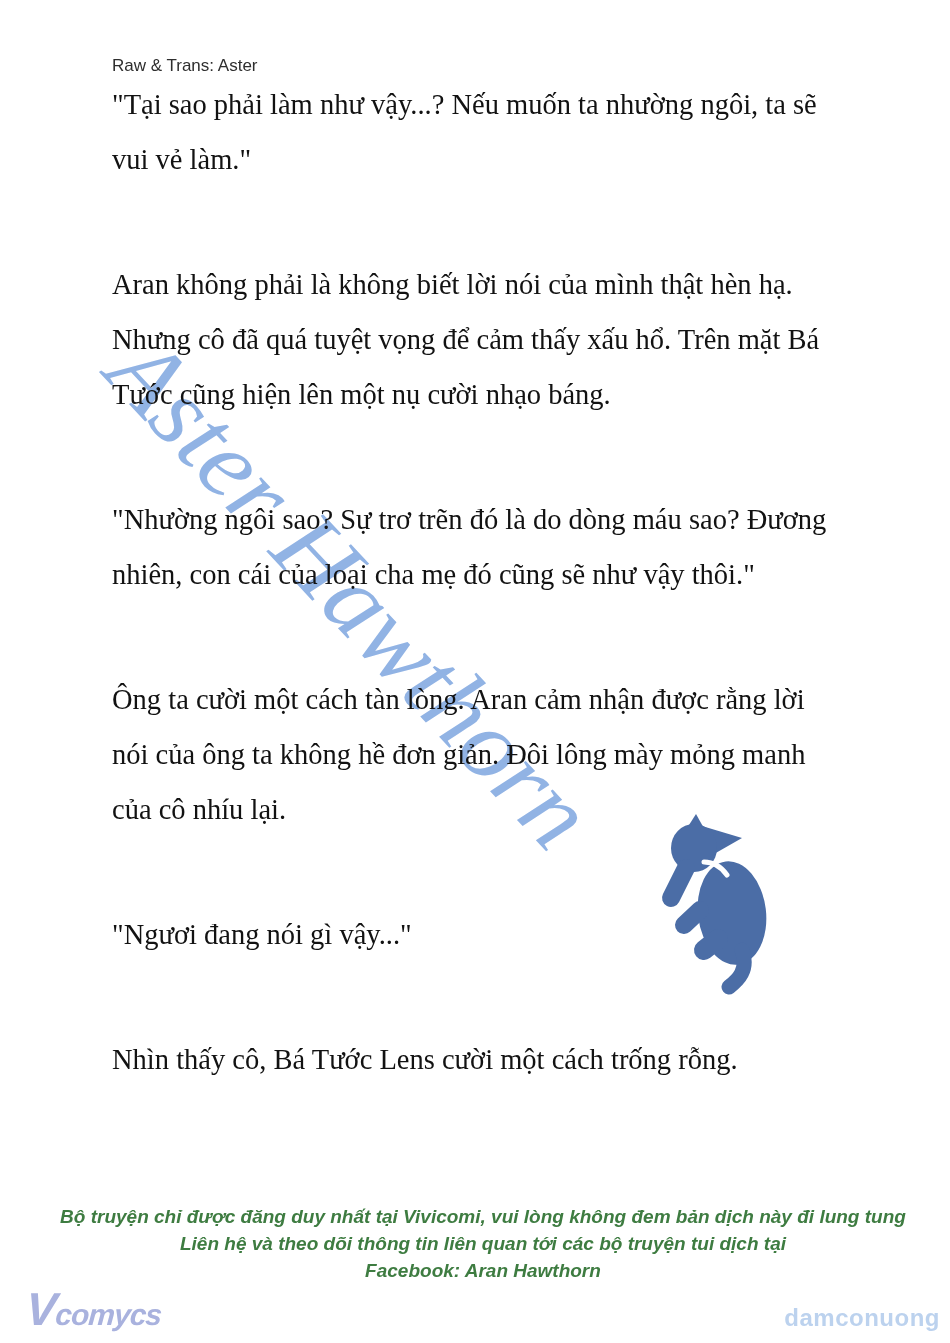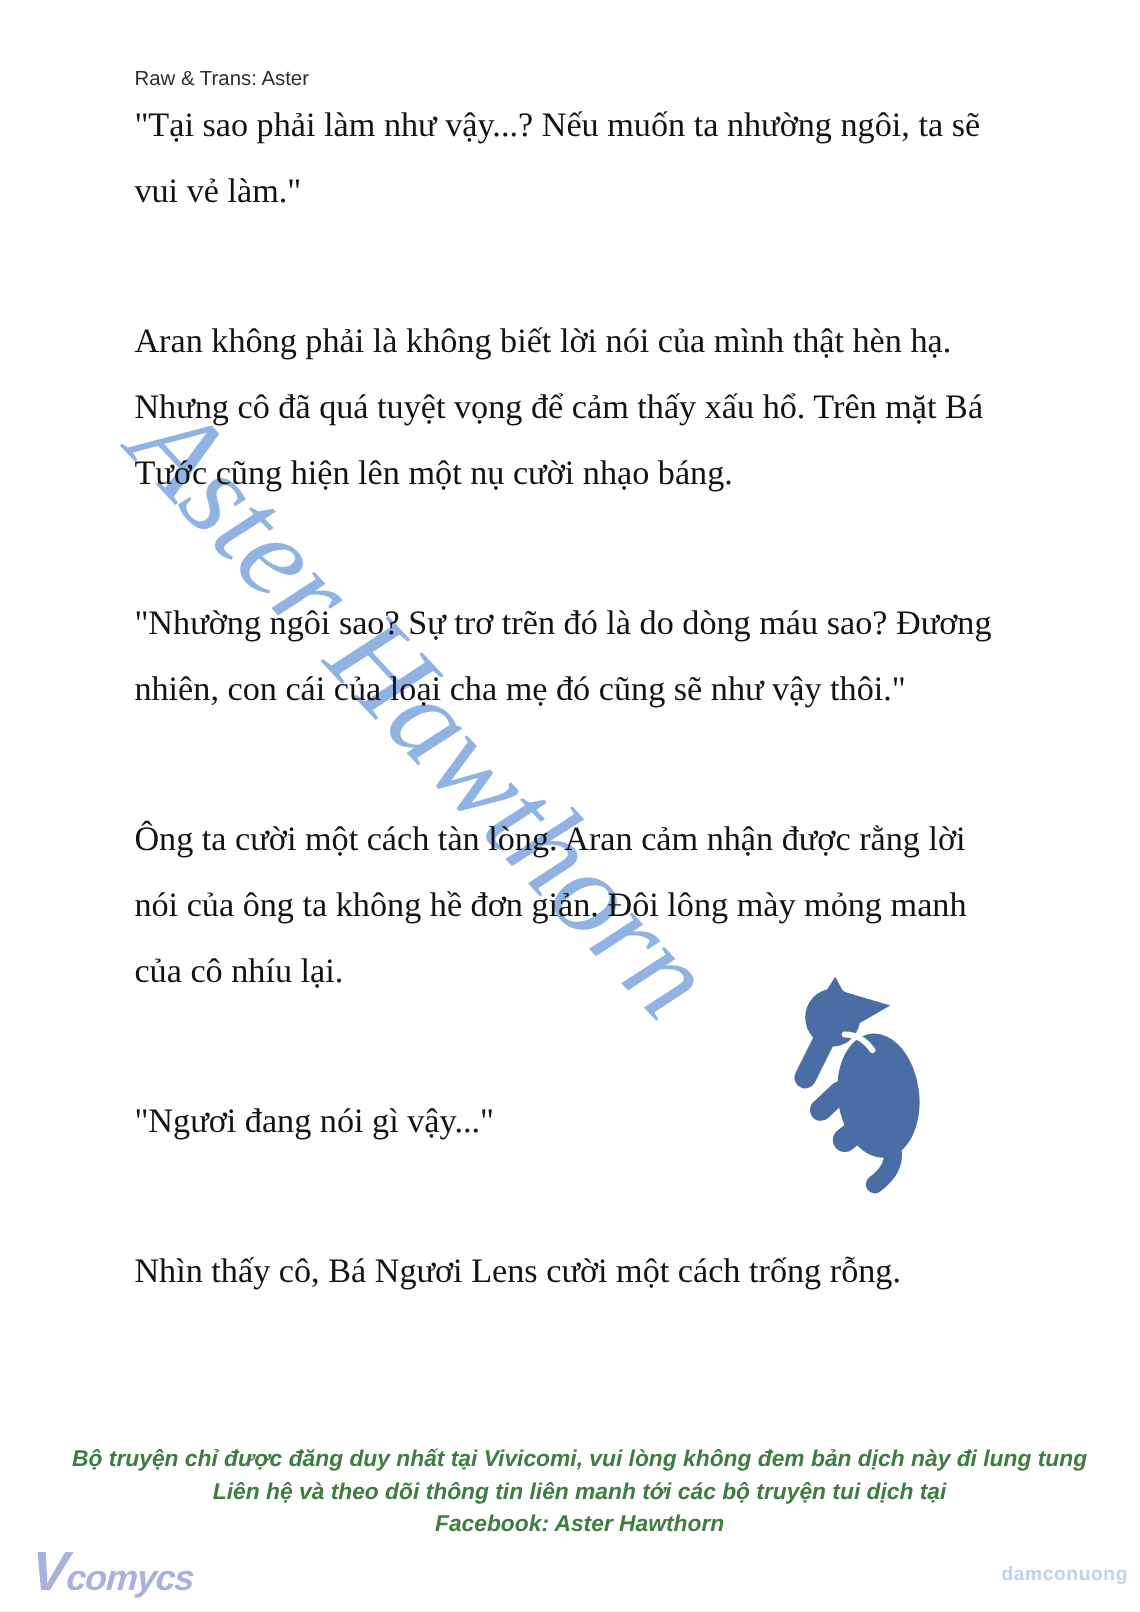--- a/index.html
+++ b/index.html
@@ -86,21 +86,21 @@
   }
   .vcomycs .v { font-size: 46px; line-height: 46px; }
   .vcomycs .rest { font-size: 30px; line-height: 46px; }
   .damconuong {
     position: absolute;
     right: 10px;
     top: 1304px;
     z-index: 2;
     font-family: "Liberation Sans", sans-serif;
     font-weight: bold;
-    font-size: 16px;
+    font-size: 24px;
     color: #bcd2ee;
     text-shadow: 0 0 2px #ffffff, 0 0 4px #ffffff;
     letter-spacing: 0.5px;
   }
 </style>
 </head>
 <body>
 
 <div class="page">
 
@@ -113,21 +113,21 @@
 vui vẻ làm."</p>
         <p class="para">Aran không phải là không biết lời nói của mình thật hèn hạ.
 Nhưng cô đã quá tuyệt vọng để cảm thấy xấu hổ. Trên mặt Bá
 Tước cũng hiện lên một nụ cười nhạo báng.</p>
         <p class="para">"Nhường ngôi sao? Sự trơ trẽn đó là do dòng máu sao? Đương
 nhiên, con cái của loại cha mẹ đó cũng sẽ như vậy thôi."</p>
         <p class="para">Ông ta cười một cách tàn lòng. Aran cảm nhận được rằng lời
 nói của ông ta không hề đơn giản. Đôi lông mày mỏng manh
 của cô nhíu lại.</p>
         <p class="para">"Ngươi đang nói gì vậy..."</p>
-        <p class="para">Nhìn thấy cô, Bá Ngươi Lens cười một cách trống rỗng.</p>
+        <p class="para">Nhìn thấy cô, Bá Tước Lens cười một cách trống rỗng.</p>
       </div>
   </div>
 
   <svg class="cat" width="114" height="186" viewBox="0 0 114 186" xmlns="http://www.w3.org/2000/svg">
     <g id="cat-group" fill="#4b6da6" stroke="none">
 
       <polygon points="26,26 40,4 50,22"></polygon>
       <polygon points="46,16 86,28 58,44"></polygon>
 
       <ellipse cx="38" cy="38" rx="23" ry="24"></ellipse>
@@ -139,22 +139,22 @@
       <line x1="62" y1="129" x2="48" y2="140" stroke="#4b6da6" stroke-width="20" stroke-linecap="round"></line>
 
       <path d="M 86 140 C 93 160 82 170 73 177" fill="none" stroke="#4b6da6" stroke-width="15" stroke-linecap="round"></path>
 
       <path d="M 48 52 Q 62 52 71 65" fill="none" stroke="#ffffff" stroke-width="5" stroke-linecap="round"></path>
     </g>
   </svg>
 
   <div class="footer" style="color: rgb(62, 124, 65);">
       <div class="footer-line">Bộ truyện chỉ được đăng duy nhất tại Vivicomi, vui lòng không đem bản dịch này đi lung tung</div>
-      <div class="footer-line">Liên hệ và theo dõi thông tin liên manh tới các bộ truyện tui dịch tại</div>
-      <div class="footer-line">Facebook: Aster Hawthorn</div>
+      <div class="footer-line">Liên hệ và theo dõi thông tin liên quan tới các bộ truyện tui dịch tại</div>
+      <div class="footer-line">Facebook: Aran Hawthorn</div>
     </div>
 
   <div class="vcomycs">
     <span class="v">V</span><span class="rest">comycs</span>
   </div>
 
   <div class="damconuong">damconuong</div>
 
 </div>
 

